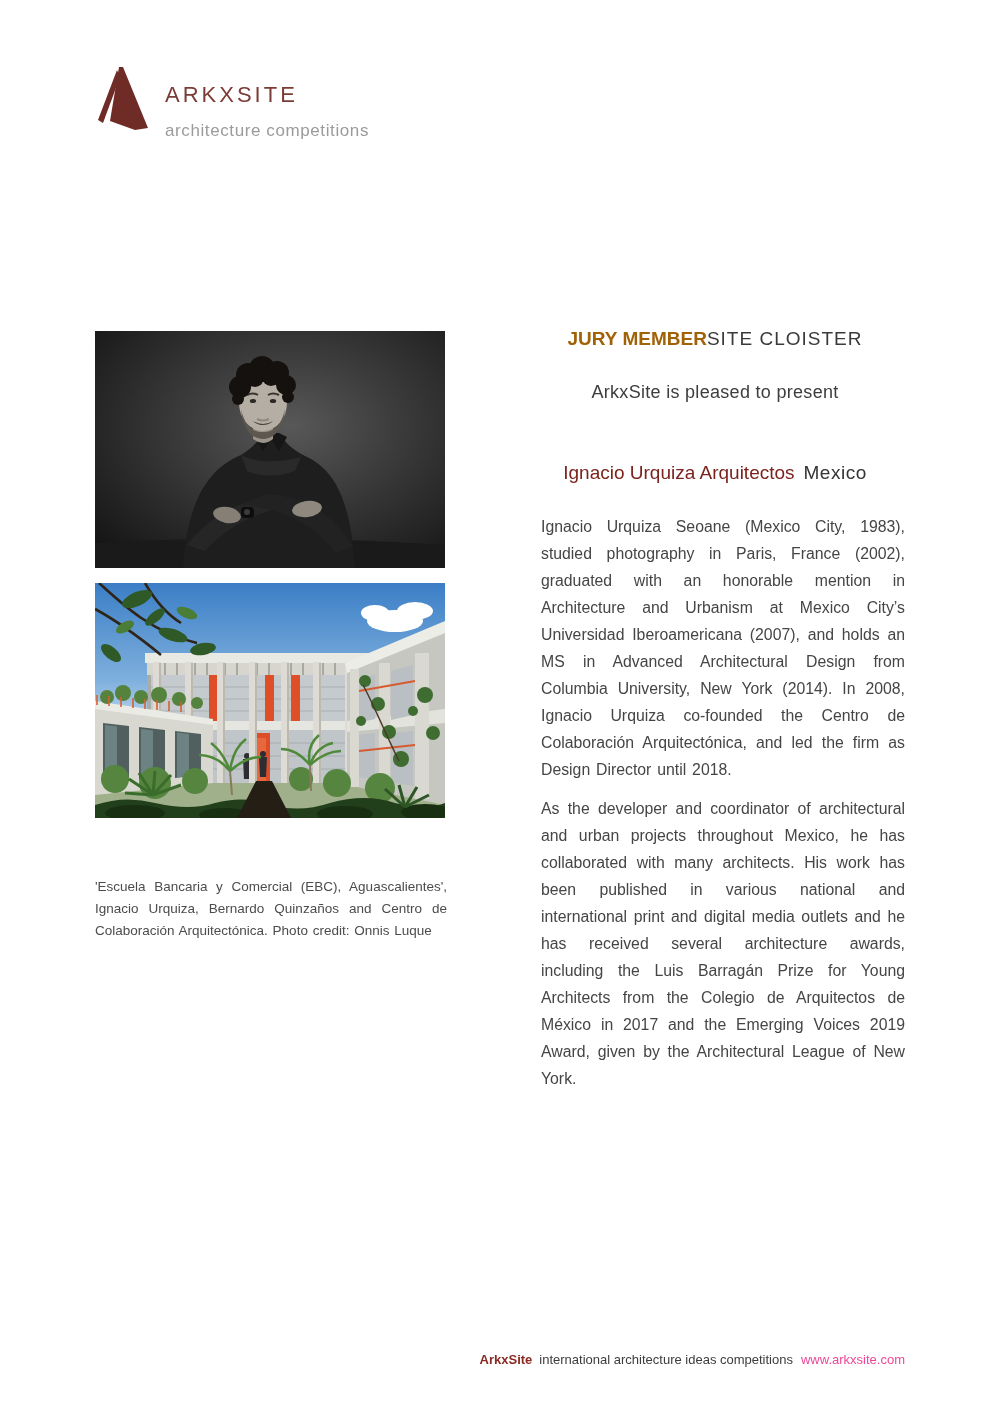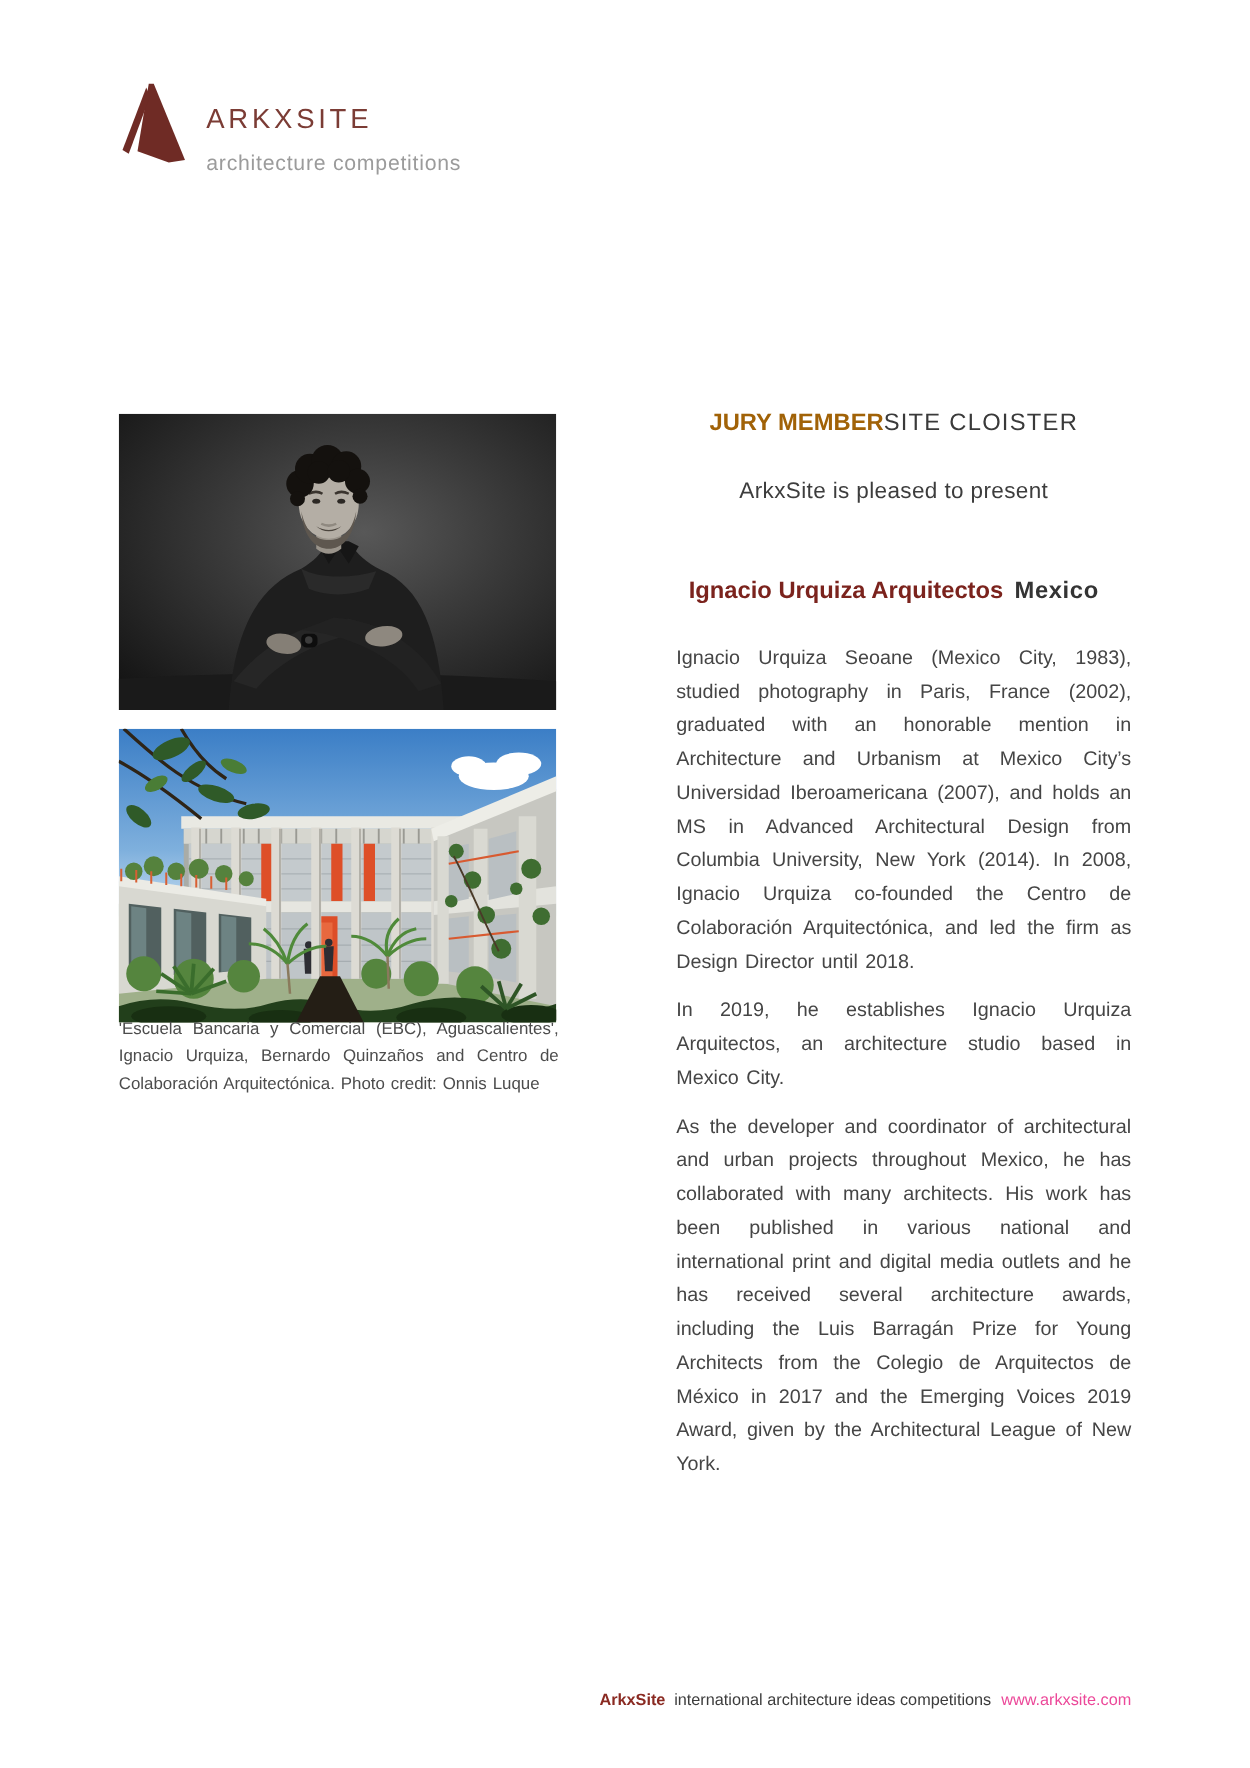--- a/index.html
+++ b/index.html
@@ -11,34 +11,34 @@
   .logo{position:absolute;left:95px;top:66px;display:flex;align-items:flex-start;}
   .logo-mark{width:57px;height:70px;flex:0 0 auto;}
   .logo-text{margin-left:13px;margin-top:18px;}
   .brand{font-size:22px;letter-spacing:3px;color:#7b3c35;font-weight:400;line-height:1;}
   .tagline{font-size:17px;letter-spacing:0.6px;color:#9b9b9b;margin-top:16px;line-height:1;}
   
   .portrait{position:absolute;left:95px;top:331px;width:350px;height:237px;}
   .project{position:absolute;left:95px;top:583px;width:350px;height:235px;}
   .portrait svg,.project svg{display:block;width:100%;height:100%;}
   .caption{
-    position:absolute;left:95px;top:812px;width:352px;
+    position:absolute;left:95px;top:876px;width:352px;
     font-size:13.5px;line-height:22px;color:#4c4c4c;
     text-align:justify;word-spacing:1px;
   }
   .page-title{position:absolute;left:525px;top:328px;width:380px;text-align:center;
     font-size:19px;color:#353535;white-space:nowrap;}
   .page-title .t-bold{font-weight:700;color:#a16207;}
   .page-title .t-light{font-weight:400;letter-spacing:1px;color:#3a3a3a;}
   .intro{position:absolute;left:525px;top:382px;width:380px;text-align:center;
     font-size:18px;color:#3d3d3d;letter-spacing:0.3px;}
   .jury-line{position:absolute;left:525px;top:462px;width:380px;text-align:center;
     font-size:19px;white-space:nowrap;}
-  .jury-line .j-name{font-weight:700;color:#7b231d;}
-  .jury-line .j-country{font-weight:700;color:#343434;margin-left:9px;letter-spacing:0.5px;}
+  .jury-line .j-name{font-weight:400;color:#7b231d;}
+  .jury-line .j-country{font-weight:400;color:#343434;margin-left:9px;letter-spacing:0.5px;}
   .bio{position:absolute;left:525px;top:513px;width:380px;}
   .bio p{
     margin:0 0 12px 16px;font-size:15.8px;line-height:27px;color:#454545;
     text-align:justify;word-spacing:1.5px;
   }
   
   .footer{position:absolute;right:95px;top:1352px;font-size:13px;white-space:nowrap;color:#3c3c3c;}
   .footer .f-brand{font-weight:700;color:#8a2a22;margin-right:7px;}
   .footer .f-url{color:#ec4899;margin-left:8px;text-decoration:none;}
 </style>
@@ -342,19 +342,18 @@
 </div>
 
 <div class="intro">ArkxSite is pleased to present</div>
 
 <div class="jury-line">
   <span class="j-name">Ignacio Urquiza Arquitectos</span><span class="j-country">Mexico</span>
 </div>
 
 <div class="bio">
   <p>Ignacio Urquiza Seoane (Mexico City, 1983), studied photography in Paris, France (2002), graduated with an honorable mention in Architecture and Urbanism at Mexico City’s Universidad Iberoamericana (2007), and holds an MS in Advanced Architectural Design from Columbia University, New York (2014).  In 2008, Ignacio Urquiza co-founded the Centro de Colaboración Arquitectónica, and led the firm as Design Director until 2018.</p>
-  <p>In 2019, he establishes Ignacio Urquiza Arquitectos, an architecture studio based in Mexico City.</p>
   <p>As the developer and coordinator of architectural and urban projects throughout Mexico, he has collaborated with many architects.  His work has been published in various national and international print and digital media outlets and he has received several architecture awards, including the Luis Barragán Prize for Young Architects from the Colegio de Arquitectos de México in 2017 and the Emerging Voices 2019 Award, given by the Architectural League of New York.</p>
 </div>
 
 <div class="footer">
   <span class="f-brand">ArkxSite</span><span class="f-text">international architecture ideas competitions</span><a class="f-url" href="#">www.arkxsite.com</a>
 </div>
 
 </body></html>

